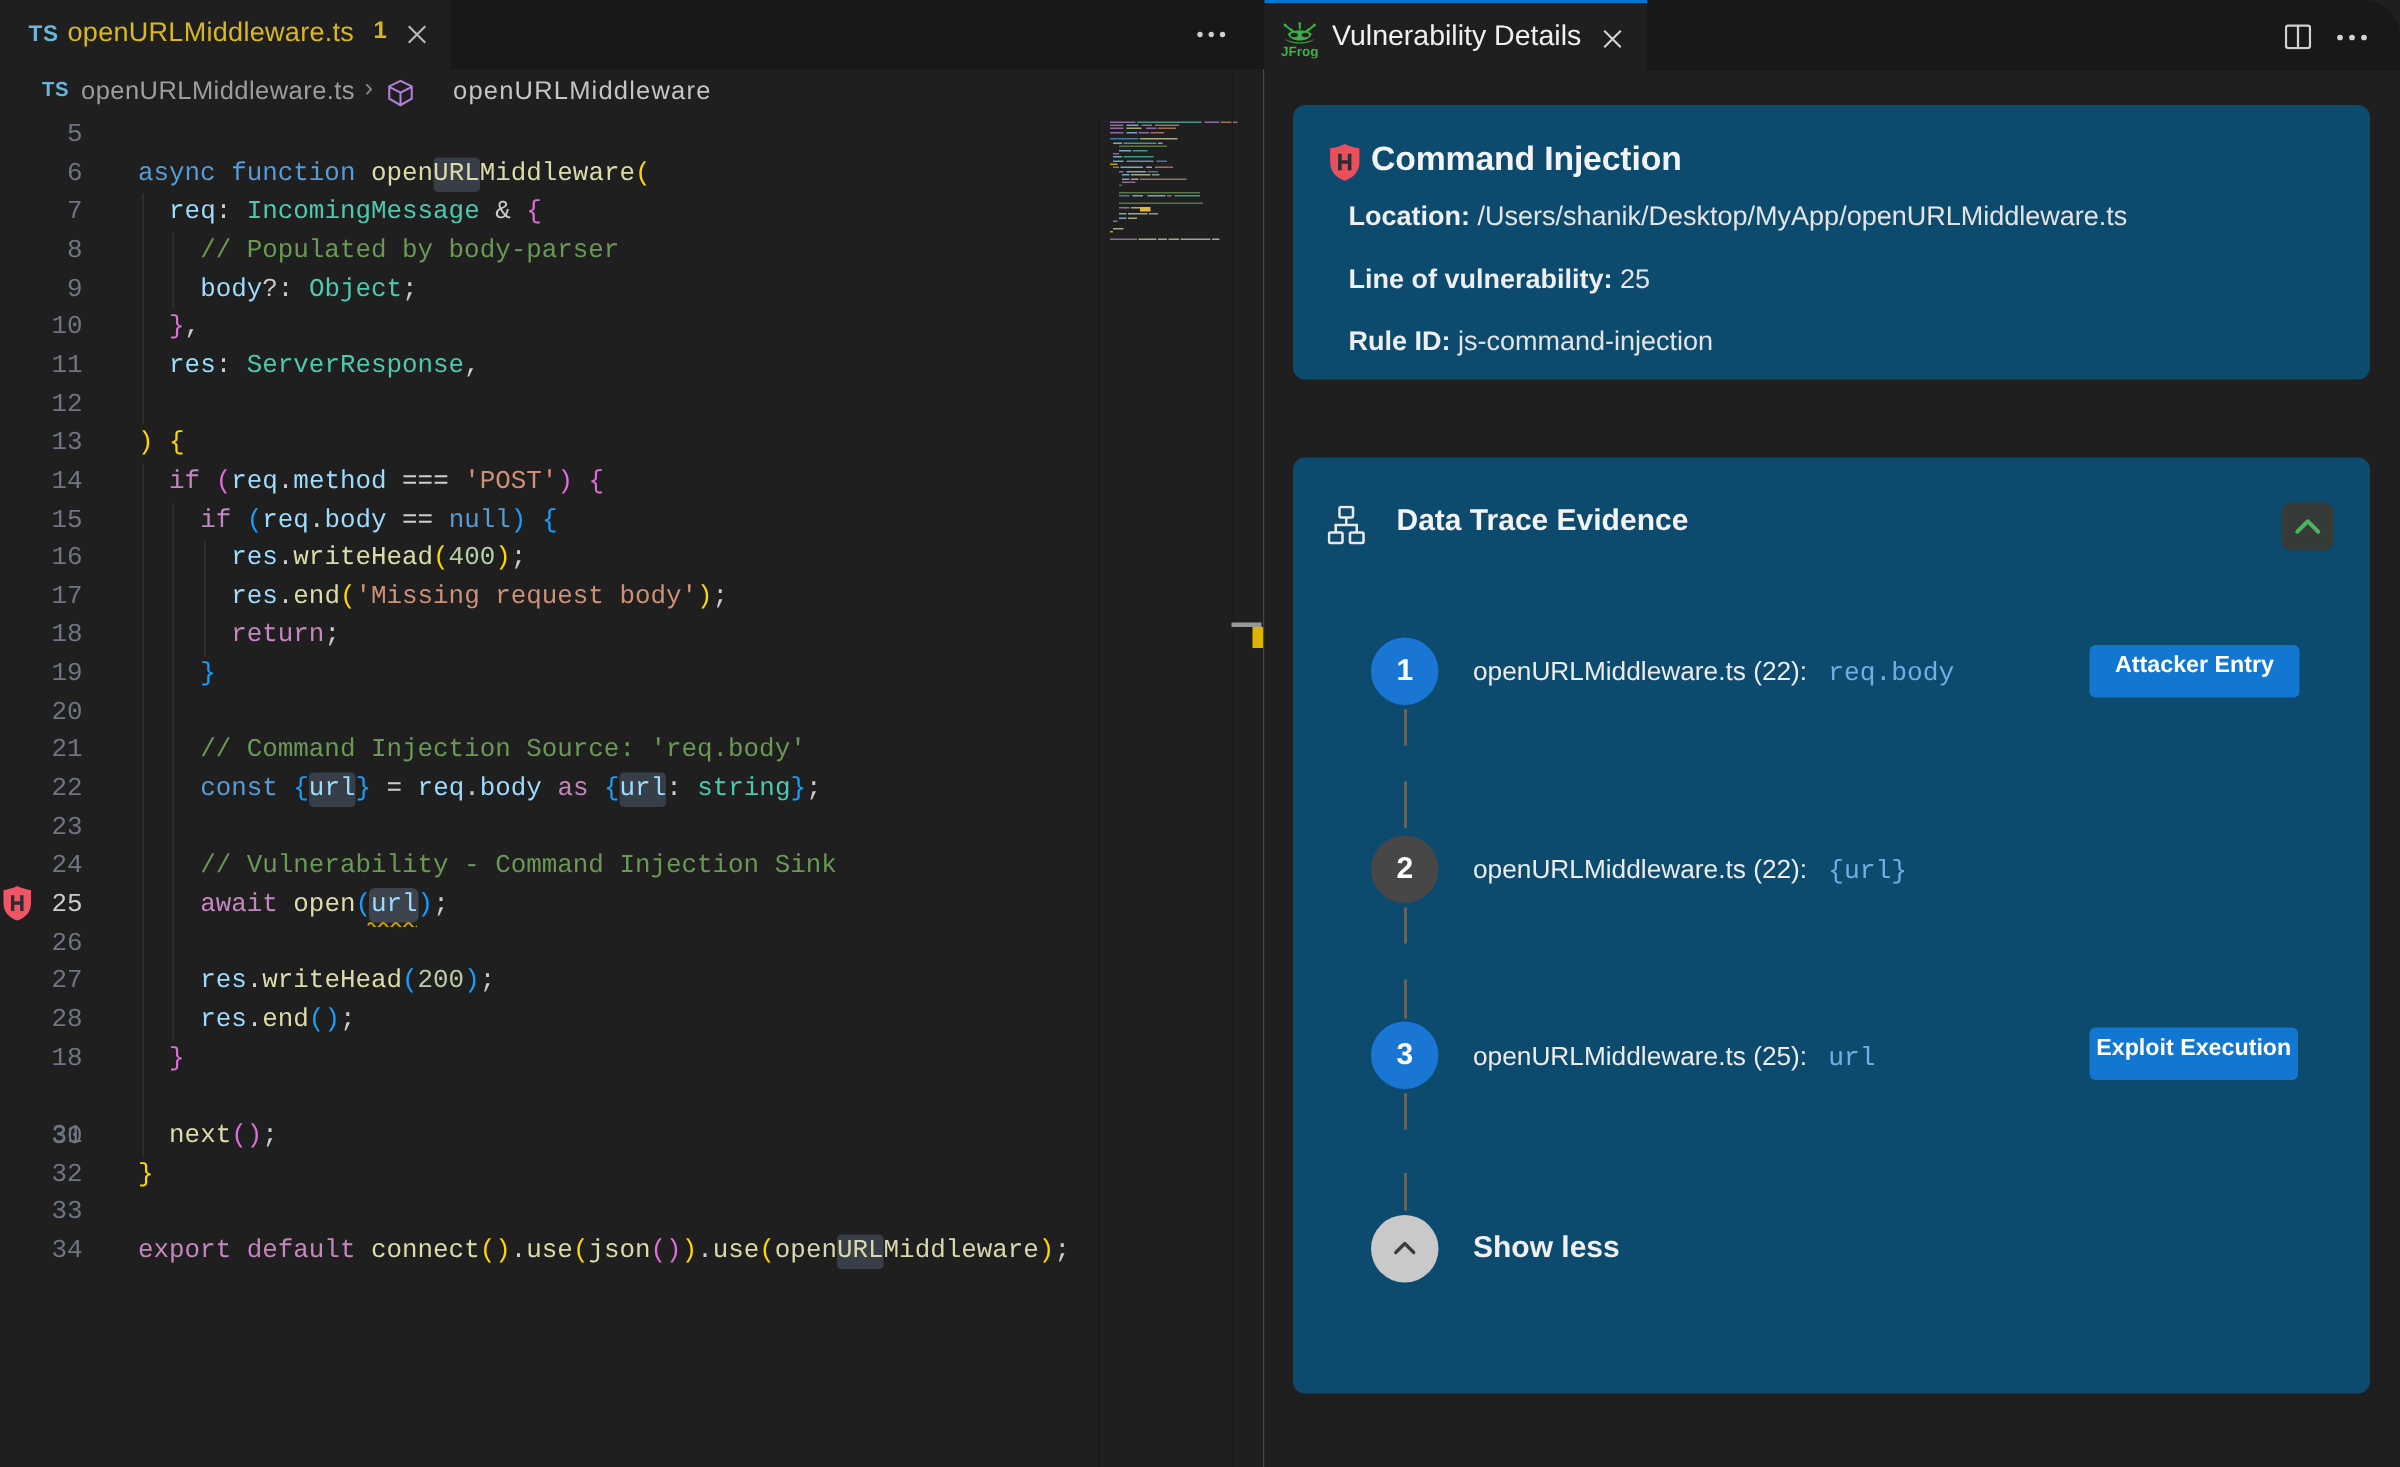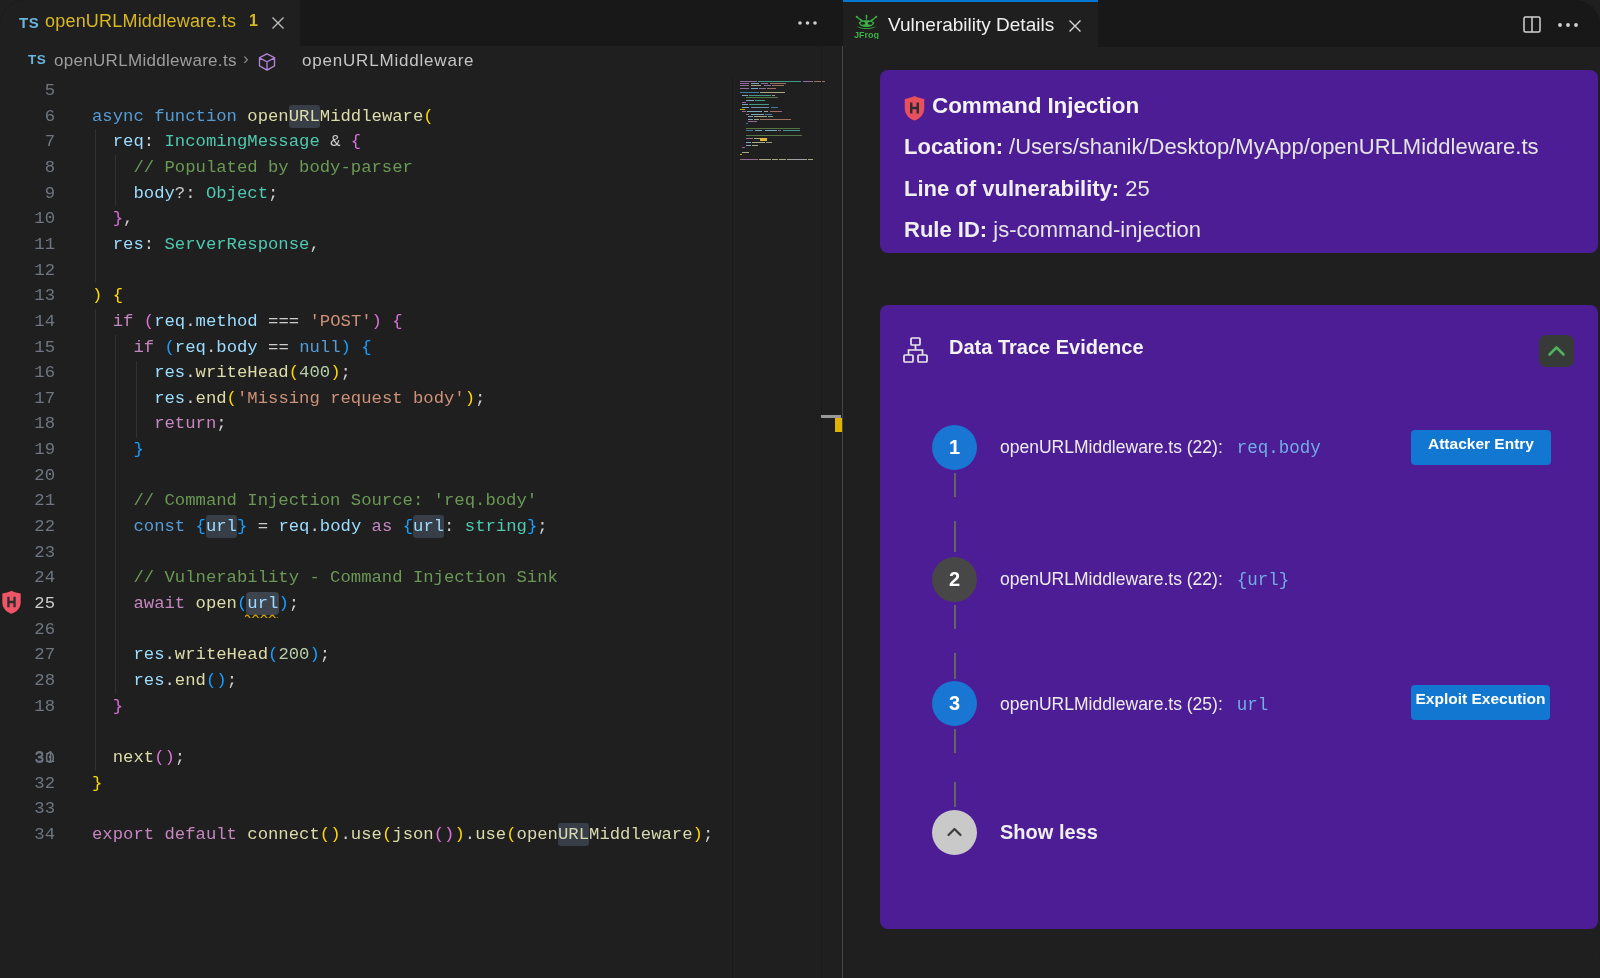--- a/index.html
+++ b/index.html
@@ -38,25 +38,25 @@
 
   
   #minimap i { position:absolute; height:1px; display:block; opacity:0.72; }
 
   
   #panel { position:absolute; left:843px; top:0; width:757px; height:978px; background:#1f1f1f; }
   #ptabstrip { position:absolute; left:0; top:0; width:757px; height:47px; background:#181818; }
   #ptab { position:absolute; left:0; top:0; width:255px; height:47px; background:#1f1f1f;
           border-top:2px solid #0078d4; }
   #ptab .label { position:absolute; left:45px; top:12px; font-size:19px; color:#f0f0f0; }
-  .card { position:absolute; left:19px; width:718px; background:#4c1d95; border-radius:8px;margin-left:18px; }
+  .card { position:absolute; left:19px; width:718px; background:#0c4a6e; border-radius:8px; }
   #card1 { top:70px; height:183px; }
   #card2 { top:305px; height:624px; }
   .h1 { position:absolute; left:52px; top:82px; font-size:22.5px; letter-spacing:-0.1px; font-weight:bold; color:#f3f3f3; }
-  .meta { position:absolute; left:24px; font-size:22px; color:#e4e4e4; }
+  .meta { position:absolute; left:37px; font-size:18px; color:#e4e4e4; }
   .meta b { color:#efefef; }
   .h2 { position:absolute; left:69px; top:31px; font-size:20px; font-weight:bold; color:#f3f3f3; }
   .stepc { position:absolute; left:52px; width:45px; height:45px; border-radius:50%;
            text-align:center; line-height:45px; font-size:20px; font-weight:bold; color:#fff; }
   .blue { background:#1976d2; }
   .gray { background:#474747; }
   .steptext { position:absolute; left:120px; font-size:17.5px; color:#ececec; }
   .steptext .mono { font-family:"Liberation Mono",monospace; font-size:17.5px; color:#72aee6; margin-left:14px; }
   .btn { position:absolute; left:531px; width:140px; height:35px; background:#1277d1; border-radius:4px;
          color:#fff; font-size:15.5px; font-weight:bold; text-align:center; line-height:28px; }

